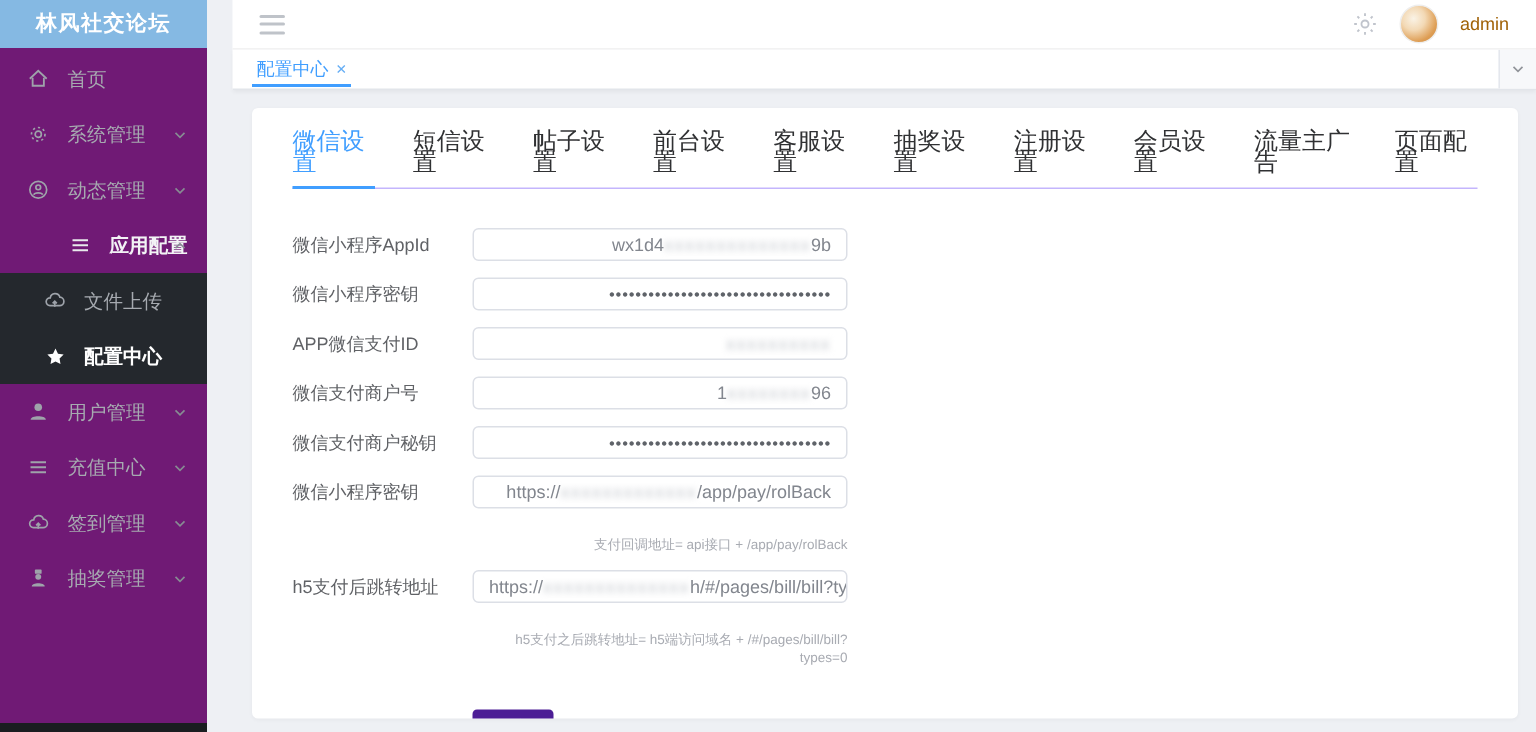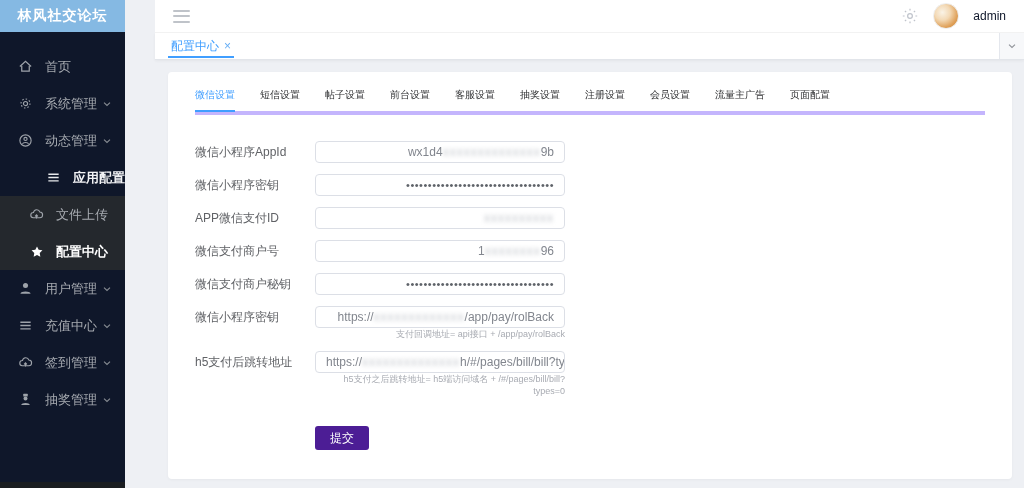--- a/index.html
+++ b/index.html
@@ -1,25 +1,25 @@
 <!DOCTYPE html>
 <html><head>
 <meta charset="utf-8">
 <style>
   * { margin:0; padding:0; box-sizing:border-box; }
   html,body { width:1024px; height:488px; overflow:hidden;
     font-family:"Liberation Sans","DejaVu Sans",sans-serif; background:#eef0f4; }
 
   
-  .sidebar { position:absolute; left:0; top:0; width:125px; height:488px;
-    background:#0f172a; z-index:5; }
+  .sidebar { position:absolute; left:0; top:0; width:138px; height:488px;
+    background:#701a75; z-index:5; }
   .logo { height:32px; background:#85b9e3; color:#fff; font-size:14px;
     font-weight:bold; display:flex; align-items:center; justify-content:center;
     letter-spacing:1px; }
-  .nav { padding-top:16px; }
+  .nav { padding-top:2px; }
   .nav-item { height:37px; display:flex; align-items:center; padding-left:18px;
     color:#a6aab0; font-size:13px; cursor:pointer; position:relative; }
   .nav-item .ico { width:15px; height:15px; margin-right:12px; flex:none;
     display:flex; align-items:center; justify-content:center; }
   .nav-item svg { display:block; }
   .nav-item .chev { position:absolute; right:12px; width:12px; height:12px; }
   .nav-item.open { color:#f2f3f5;margin-left:28px; }
   .submenu { background:#24282d; }
   .submenu .nav-item { padding-left:29px; }
   .submenu .nav-item.active { color:#ffffff; font-weight:bold; }
@@ -31,21 +31,21 @@
     background:#fff; display:flex; align-items:center; padding:0 18px;
     border-bottom:1px solid #f2f2f2; z-index:4; }
   .burger { width:17px; height:13px; display:flex; flex-direction:column;
     justify-content:space-between; cursor:pointer; }
   .burger i { display:block; height:2px; background:#bfc3c9; border-radius:1px; }
   .header-right { margin-left:auto; display:flex; align-items:center; gap:14px; }
   .gear-btn { width:18px; height:18px; color:#c0c4cc; cursor:pointer; }
   .avatar { width:26px; height:26px; border-radius:50%;
     background:radial-gradient(circle at 35% 35%, #faf3e6 0%, #f3d9b5 35%, #de9e55 70%, #c8873f 100%);
     border:1px solid #eee; cursor:pointer; }
-  .username { font-size:12px; color:#0f172a; cursor:pointer; }
+  .username { font-size:12px; color:#a16207; cursor:pointer; }
 
   
   .tabbar { position:absolute; left:155px; top:33px; right:0; height:27px;
     background:#fff; border-bottom:1px solid #e2e5ea;
     box-shadow:0 1px 3px rgba(0,0,0,0.05); display:flex; align-items:stretch;
     z-index:3; }
   .page-tab { margin-left:13px; display:flex; align-items:center; gap:5px;
     color:#409eff; font-size:12px; position:relative; padding:0 3px;
     cursor:pointer; }
   .page-tab::after { content:""; position:absolute; left:0; right:0; bottom:1px;
@@ -55,40 +55,40 @@
     background:#f7f8fa; display:flex; align-items:center; justify-content:center;
     color:#909399; cursor:pointer; }
 
   
   .main { position:absolute; left:155px; top:60px; right:0; bottom:0;
     background:#eef0f4; }
   .card { position:absolute; left:13px; right:12px; top:12px; bottom:9px;
     background:#fff; border-radius:4px; box-shadow:0 1px 3px rgba(0,0,0,0.04);
     padding:16px 27px 0 27px; overflow:hidden; }
 
-  .content-tabs { display:flex; gap:25px; font-size:10px; color:#303133;
-    border-bottom:4px solid #c4b5fd; }
+  .content-tabs { display:flex; gap:25px; font-size:16px; color:#303133;
+    border-bottom:1px solid #c4b5fd; }
   .content-tab { padding-bottom:9px; position:relative; cursor:pointer;
     line-height:14px; }
   .content-tab.active { color:#409eff; }
   .content-tab.active::after { content:""; position:absolute; left:0; right:0;
     bottom:-1px; height:2px; background:#409eff; }
 
   
   .form { margin-top:26px; }
   .form-row { display:flex; margin-bottom:11px; }
   .form-label { width:110px; margin-right:10px; text-align:left;
     font-size:12px; color:#606266; line-height:22px; flex:none; }
   .input-wrap { width:250px;text-align:right; }
   .input { height:22px; border:1px solid #dcdfe6; border-radius:4px;
     background:#fff; padding:0 10px; font-size:12px; color:#82868e;
     line-height:20px; white-space:nowrap; overflow:hidden; cursor:text; }
   .input .blurred { filter:blur(2px); color:#c2c6cc; letter-spacing:1px; }
   .input .dots { font-size:11px; color:#5f6369; letter-spacing:0.5px; }
-  .helper { font-size:9px; color:#a8abb2; margin-top:0; line-height:12px; }
+  .helper { font-size:9px; color:#a8abb2; margin-top:18px; line-height:12px; }
   .submit-btn { margin-left:120px; margin-top:18px; height:24px;
     padding:0 15px; background:#4c1d95; color:#fff; border:none;
     border-radius:3px; font-size:12px; cursor:pointer;
     font-family:"Liberation Sans","DejaVu Sans",sans-serif; }
 </style>
 </head>
 <body>
 
 <aside class="sidebar">
   <div class="logo">林风社交论坛</div>

